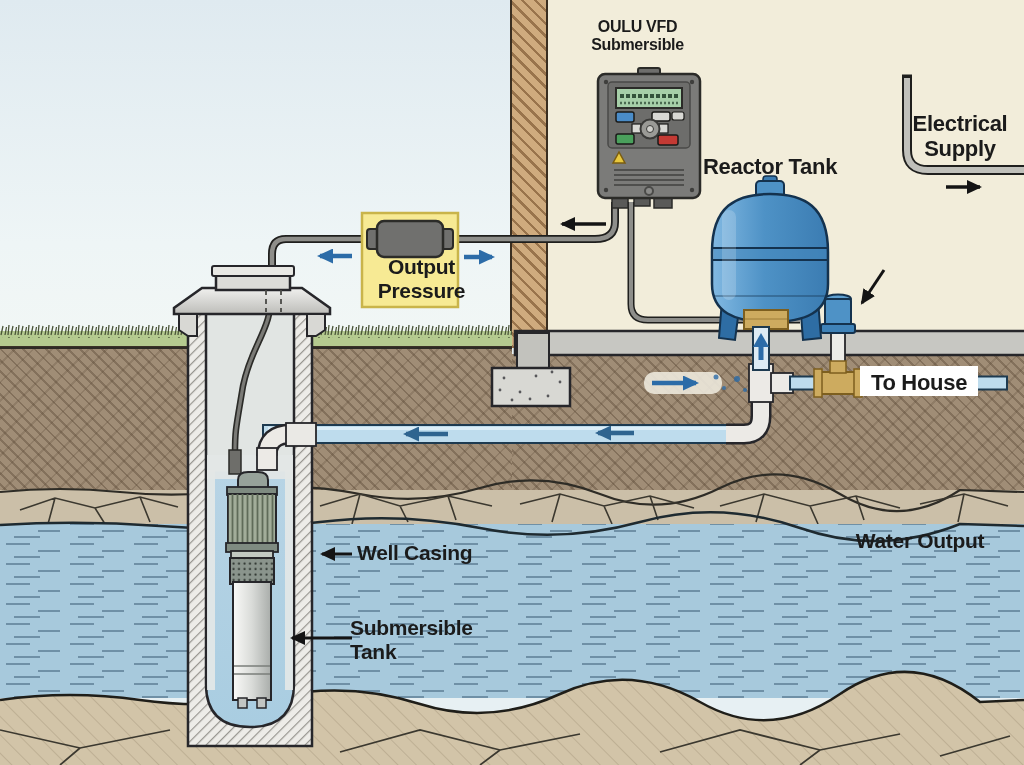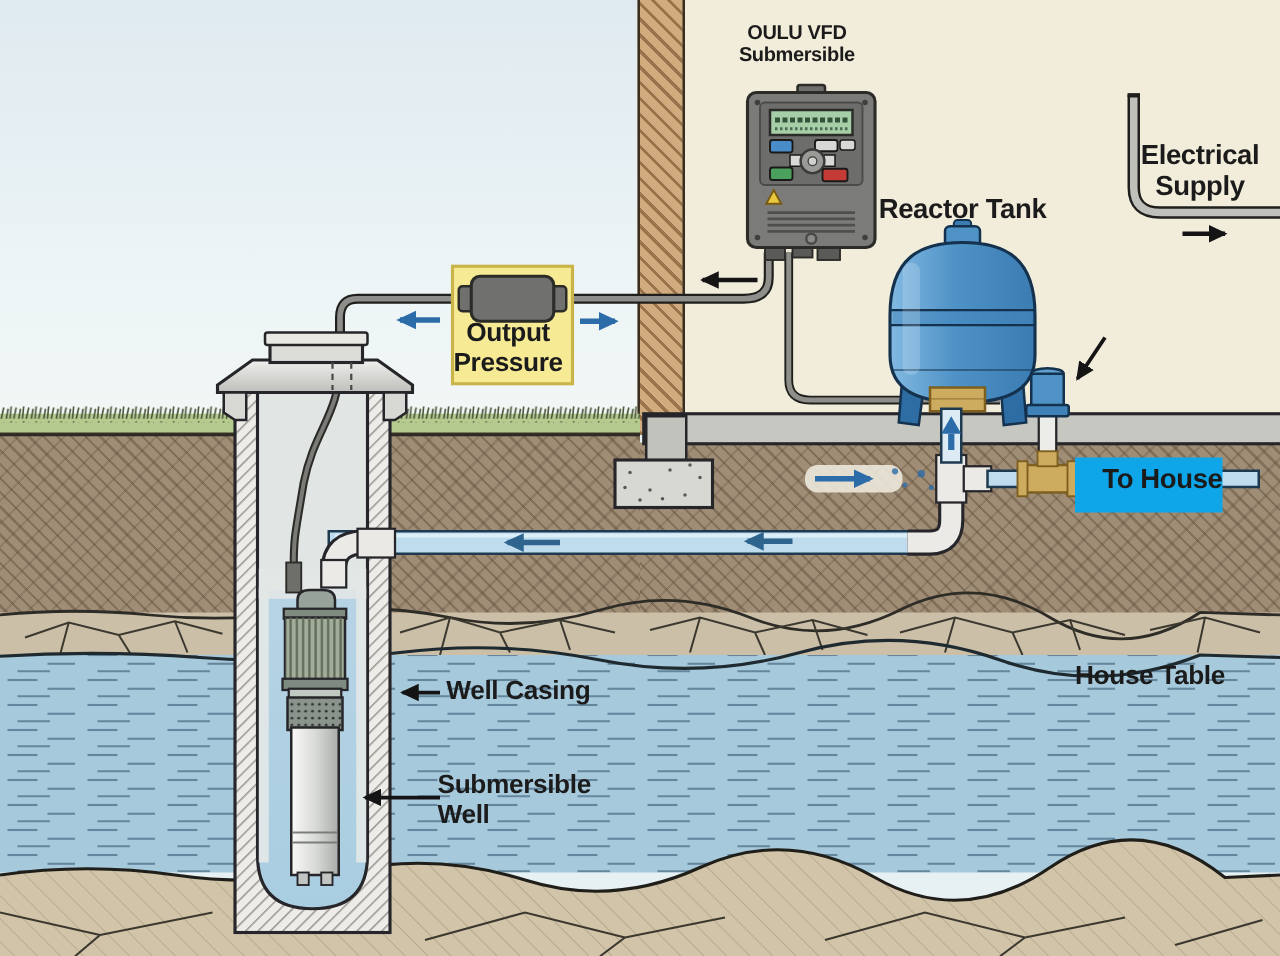--- a/index.html
+++ b/index.html
@@ -21,23 +21,23 @@
   #grass{left:0;top:331px;width:512px;height:17px;background:#b5ca8f;border-bottom:2px solid #3a3227;box-sizing:border-box;}
   #overlay{left:0;top:0;width:1024px;height:765px;pointer-events:none;}
   
   .lbl{position:absolute;color:#1b1b1b;font-weight:bold;text-align:center;
        letter-spacing:-0.3px;line-height:1.12;z-index:5;}
   .f23{font-size:16px;} .f22{font-size:22px;} .f21{font-size:21px;}
   #vfdLabel{left:555px;top:18px;width:165px;}
   #tankLabel{left:660px;top:155px;width:220px;}
   #elecLabel{left:880px;top:112px;width:160px;}
   #sensorLabel{left:846px;top:248px;width:120px;}
-  #toHouseLabel{left:860px;top:366px;width:118px;height:44px;background:#0ea5e9;
-                line-height:34px;text-align:right;}
-  #reactorLabel{left:359px;top:255px;width:95px;}
+  #toHouseLabel{left:860px;top:366px;width:118px;height:30px;background:#ffffff;
+                line-height:34px;}
+  #reactorLabel{left:374px;top:255px;width:95px;}
   #casingLabel{left:357px;top:541px;width:140px;text-align:left;}
   #pumpLabel{left:350px;top:616px;width:140px;text-align:left;}
   #waterTableLabel{left:855px;top:529px;width:130px;}
 </style>
 </head>
 <body>
 
 <div id="scene">
   <div id="sky" class="abs"></div>
   <div id="interior" class="abs"></div>
@@ -324,16 +324,16 @@
     <div>Supply</div>
   </div>
   <div id="toHouseLabel" class="lbl f22">To House</div>
   <div id="reactorLabel" class="lbl f21">
     <div>Output</div>
     <div>Pressure</div>
   </div>
   <div id="casingLabel" class="lbl f21">Well Casing</div>
   <div id="pumpLabel" class="lbl f21">
     <div>Submersible</div>
-    <div>Well</div>
+    <div>Tank</div>
   </div>
-  <div id="waterTableLabel" class="lbl f21">House Table</div>
+  <div id="waterTableLabel" class="lbl f21">Water Output</div>
 </div>
 
 </body></html>

